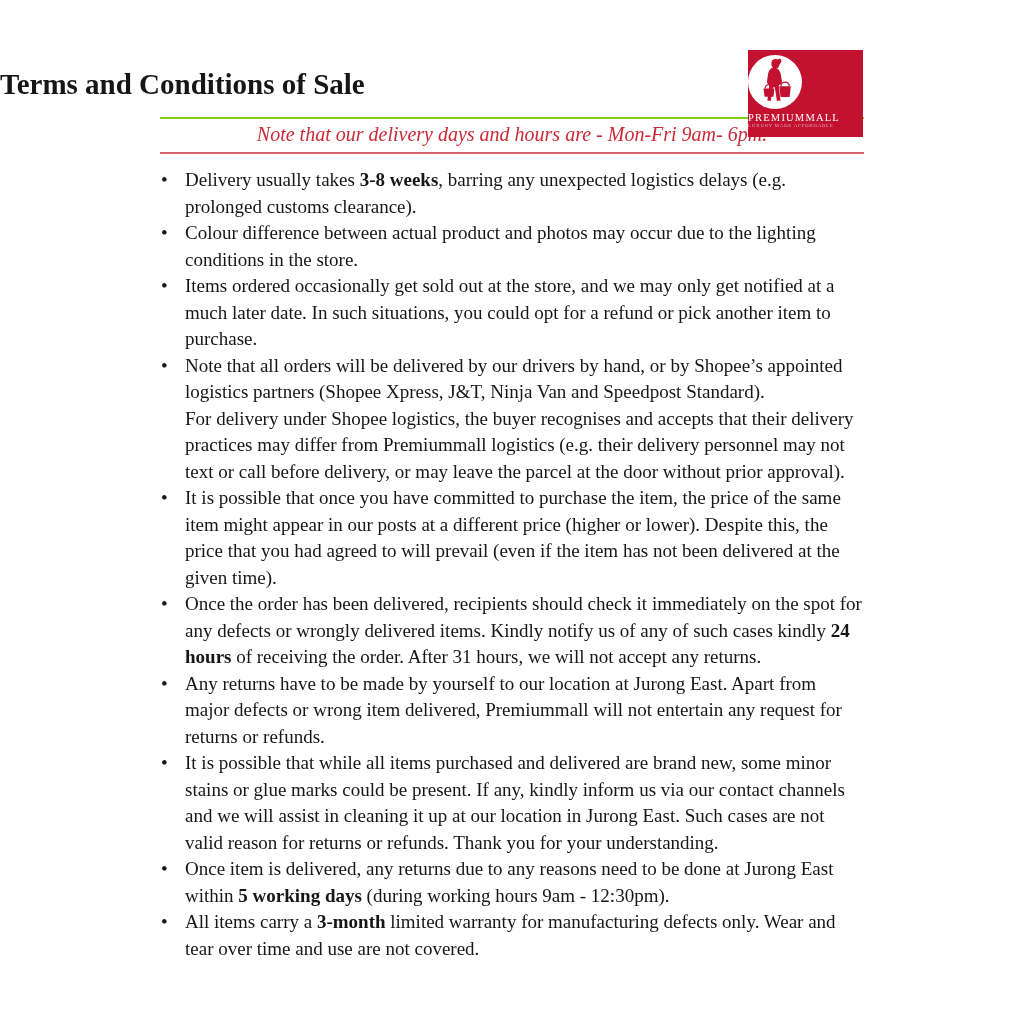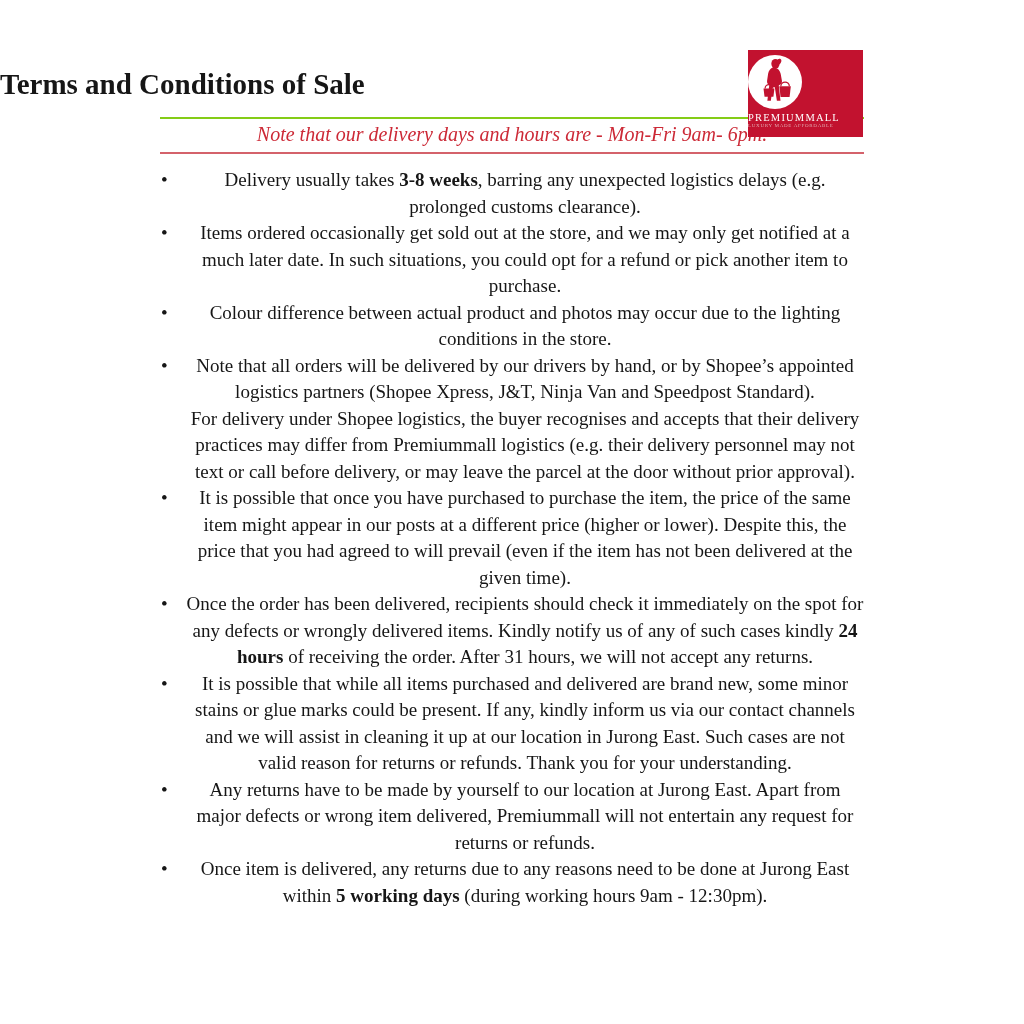--- a/index.html
+++ b/index.html
@@ -63,21 +63,20 @@
   }
 
   
   ul.terms {
     margin: 13px 0 0 160px;
     padding: 0;
     width: 705px;
     list-style: none;
     font-size: 19px;
     line-height: 26.5px;
-    text-align: center;
   }
   ul.terms li {
     position: relative;
     padding-left: 25px;
     white-space: pre-wrap;
   }
   ul.terms li::before {
     content: "\2022";
     position: absolute;
     left: 1px; top: 0;
@@ -114,23 +113,24 @@
     <div class="logo-brand">PREMIUMMALL</div>
     <div class="logo-tagline">LUXURY MADE AFFORDABLE</div>
   </div>
 
   <div class="title">Terms and Conditions of Sale</div>
 
   <div class="notice">Note that our delivery days and hours are - Mon-Fri 9am- 6pm.</div>
 
   <ul class="terms">
       <li><span>Delivery usually takes </span><b>3-8 weeks</b><span>, barring any unexpected logistics delays (e.g. prolonged customs clearance).</span></li>
+      <li><span>Colour difference between actual product and photos may occur due to the lighting conditions in the store.</span></li>
       <li><span>Items ordered occasionally get sold out at the store, and we may only get notified at a much later date. In such situations, you could opt for a refund or pick another item to purchase.</span></li>
-      <li><span>Colour difference between actual product and photos may occur due to the lighting conditions in the store.</span></li>
       <li><span>Note that all orders will be delivered by our drivers by hand, or by Shopee’s appointed logistics partners (Shopee Xpress, J&amp;T, Ninja Van and Speedpost Standard).</span><br><span>For delivery under Shopee logistics, the buyer recognises and accepts that their delivery practices may differ from Premiummall logistics (e.g. their delivery personnel may not text or call before delivery, or may leave the parcel at the door without prior approval).</span></li>
-      <li><span>It is possible that once you have purchased to purchase the item, the price of the same item might appear in our posts at a different price (higher or lower). Despite this, the price that you had agreed to will prevail (even if the item has not been delivered at the given time).</span></li>
+      <li><span>It is possible that once you have committed to purchase the item, the price of the same item might appear in our posts at a different price (higher or lower). Despite this, the price that you had agreed to will prevail (even if the item has not been delivered at the given time).</span></li>
       <li><span>Once the order has been delivered, recipients should check it immediately on the spot for any defects or wrongly delivered items. Kindly notify us of any of such cases kindly </span><b>24 hours</b><span> of receiving the order. After 31 hours, we will not accept any returns.</span></li>
+      <li><span>Any returns have to be made by yourself to our location at Jurong East. Apart from major defects or wrong item delivered, Premiummall will not entertain any request for returns or refunds.</span></li>
       <li><span>It is possible that while all items purchased and delivered are brand new, some minor stains or glue marks could be present. If any, kindly inform us via our contact channels and we will assist in cleaning it up at our location in Jurong East. Such cases are not valid reason for returns or refunds. Thank you for your understanding.</span></li>
-      <li><span>Any returns have to be made by yourself to our location at Jurong East. Apart from major defects or wrong item delivered, Premiummall will not entertain any request for returns or refunds.</span></li>
       <li><span>Once item is delivered, any returns due to any reasons need to be done at Jurong East within </span><b>5 working days</b><span> (during working hours 9am - 12:30pm).</span></li>
+      <li><span>All items carry a </span><b>3-month</b><span> limited warranty for manufacturing defects only. Wear and tear over time and use are not covered.</span></li>
     </ul>
 
 </div>
 
 </body></html>

